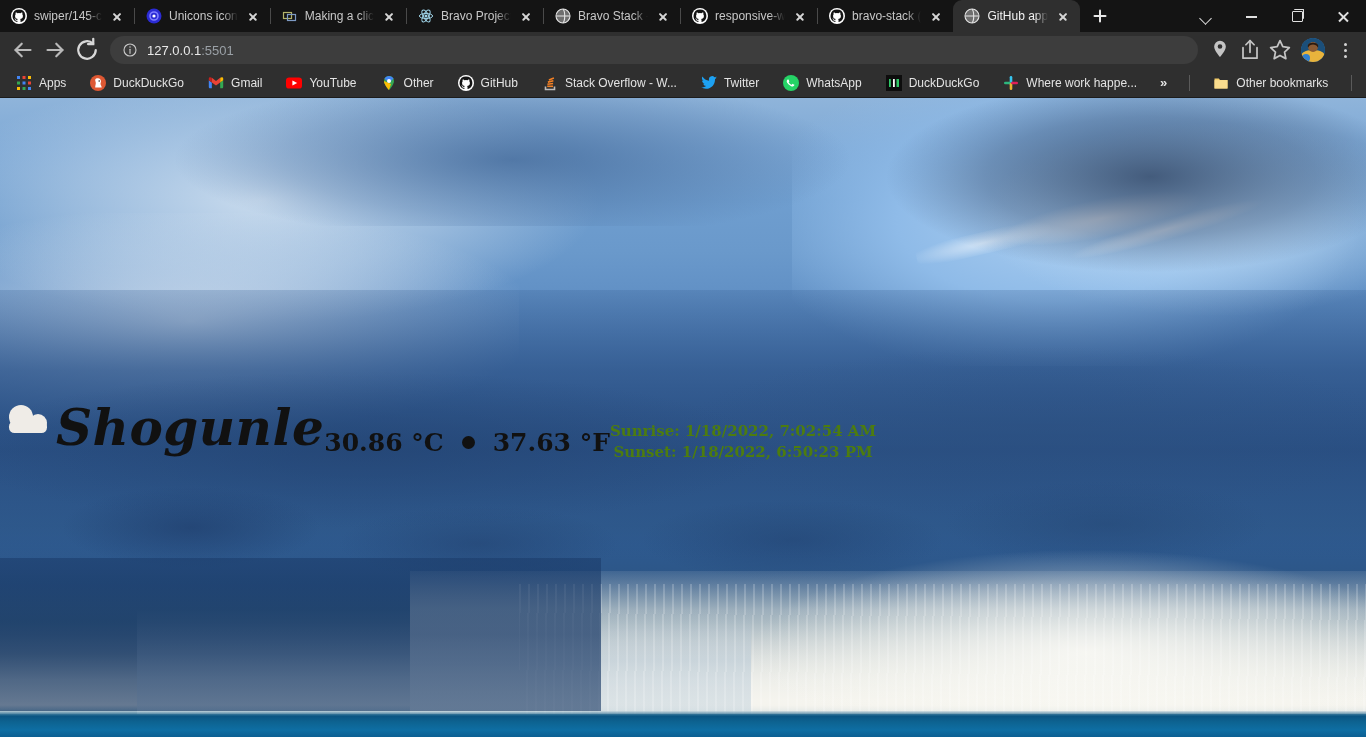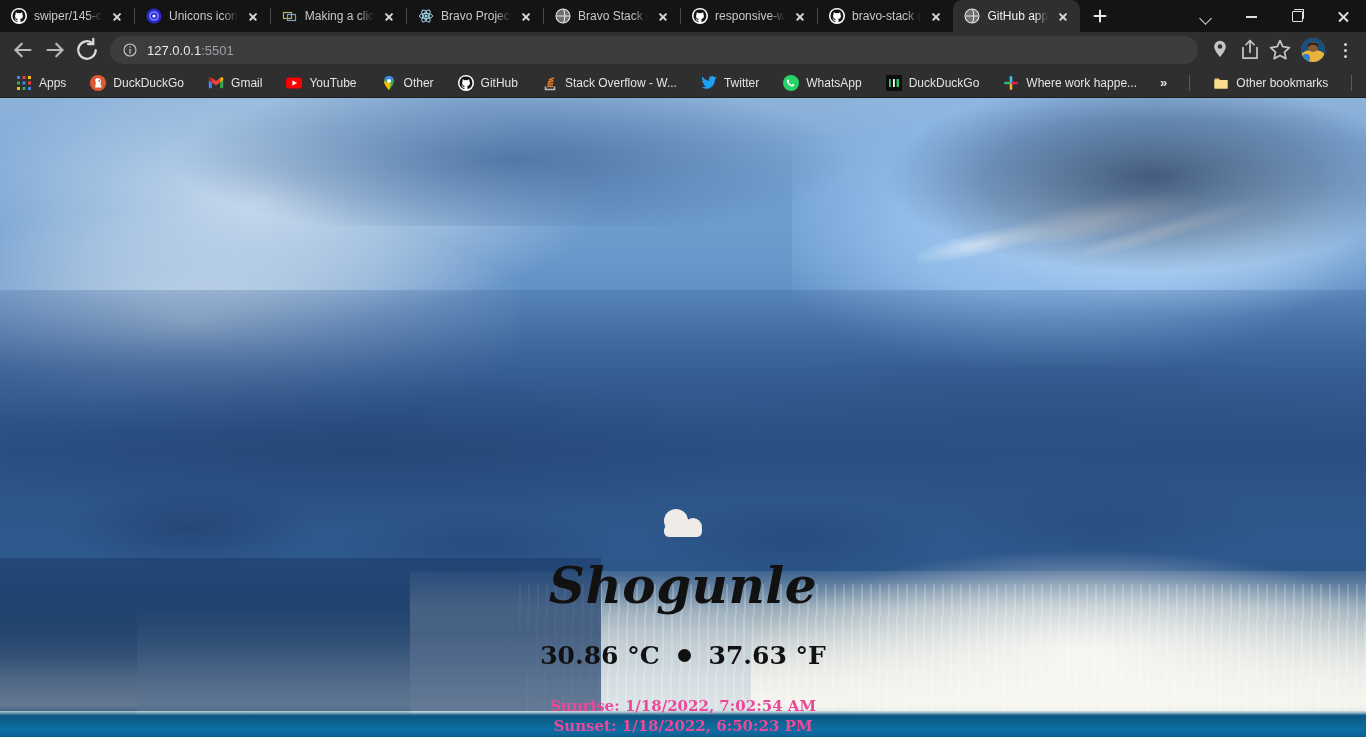--- a/index.html
+++ b/index.html
@@ -145,22 +145,22 @@
   
   .page {
     position: absolute; left: 0; top: 98px;
     width: 1366px; height: 639px; overflow: hidden;
   }
   .sky { position: absolute; inset: 0; background: #7ba6d4; }
   .sky > div { position: absolute; }
 
   .content {
     position: absolute; inset: 0;
-    display: flex; flex-direction: column; align-items: center;
-    padding-top: 22px; text-align: center; justify-content: flex-end;
+    display: flex; align-items: center;
+    padding-top: 22px; text-align: center;
   }
   .cloud-icon { width: 56px; height: 38px; position: relative; margin-bottom: 16px; }
   .city {
     font-family: "DejaVu Serif", "Liberation Serif", serif;
     font-style: italic; font-weight: bold;
     font-size: 50px; color: #111; line-height: 1.05;
     letter-spacing: 0.5px;
   }
   .desc {
     font-family: "DejaVu Serif", "Liberation Serif", serif;
@@ -169,21 +169,21 @@
   }
   .temps {
     font-family: "DejaVu Serif", "Liberation Serif", serif;
     font-weight: bold; font-size: 25px; color: #111;
     margin-top: 28px;
     display: flex; align-items: center; gap: 18px;
   }
   .dot { width: 13px; height: 13px; border-radius: 50%; background: #111; }
   .suntimes {
     font-family: "DejaVu Serif", "Liberation Serif", serif;
-    font-weight: bold; font-size: 15px; color: #ec4899;
+    font-weight: bold; font-size: 15px; color: #4d7c0f;
     margin-top: 26px; line-height: 1.38;
   }
 </style>
 </head>
 <body>
 
 <div class="browser">
 
   <div class="tabstrip">
 

